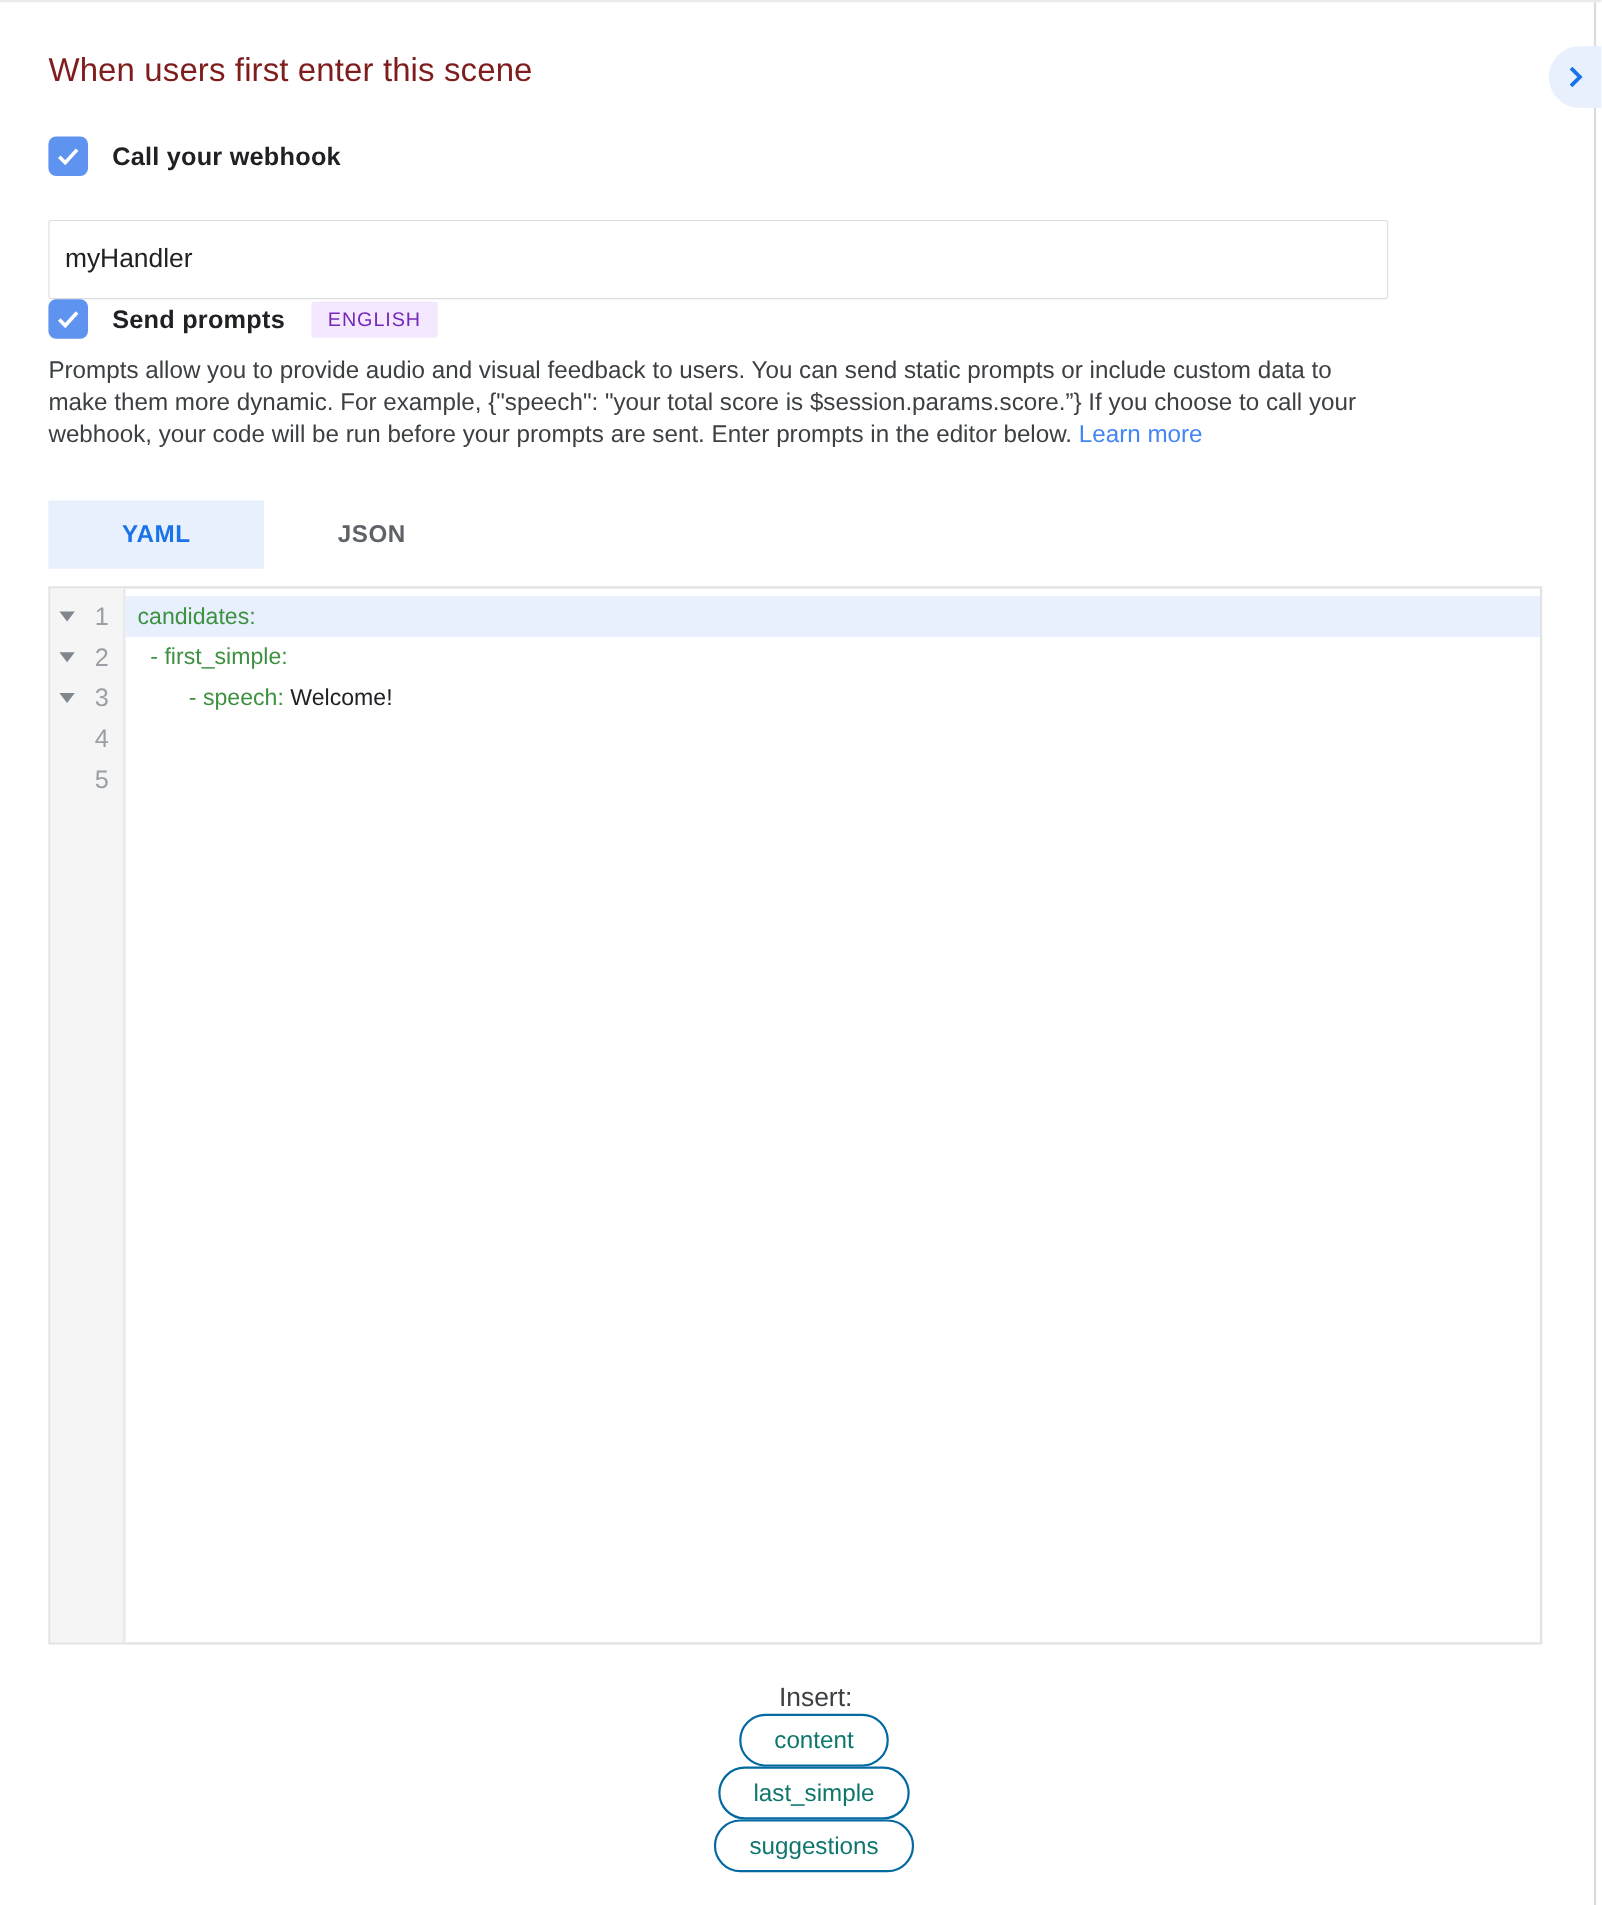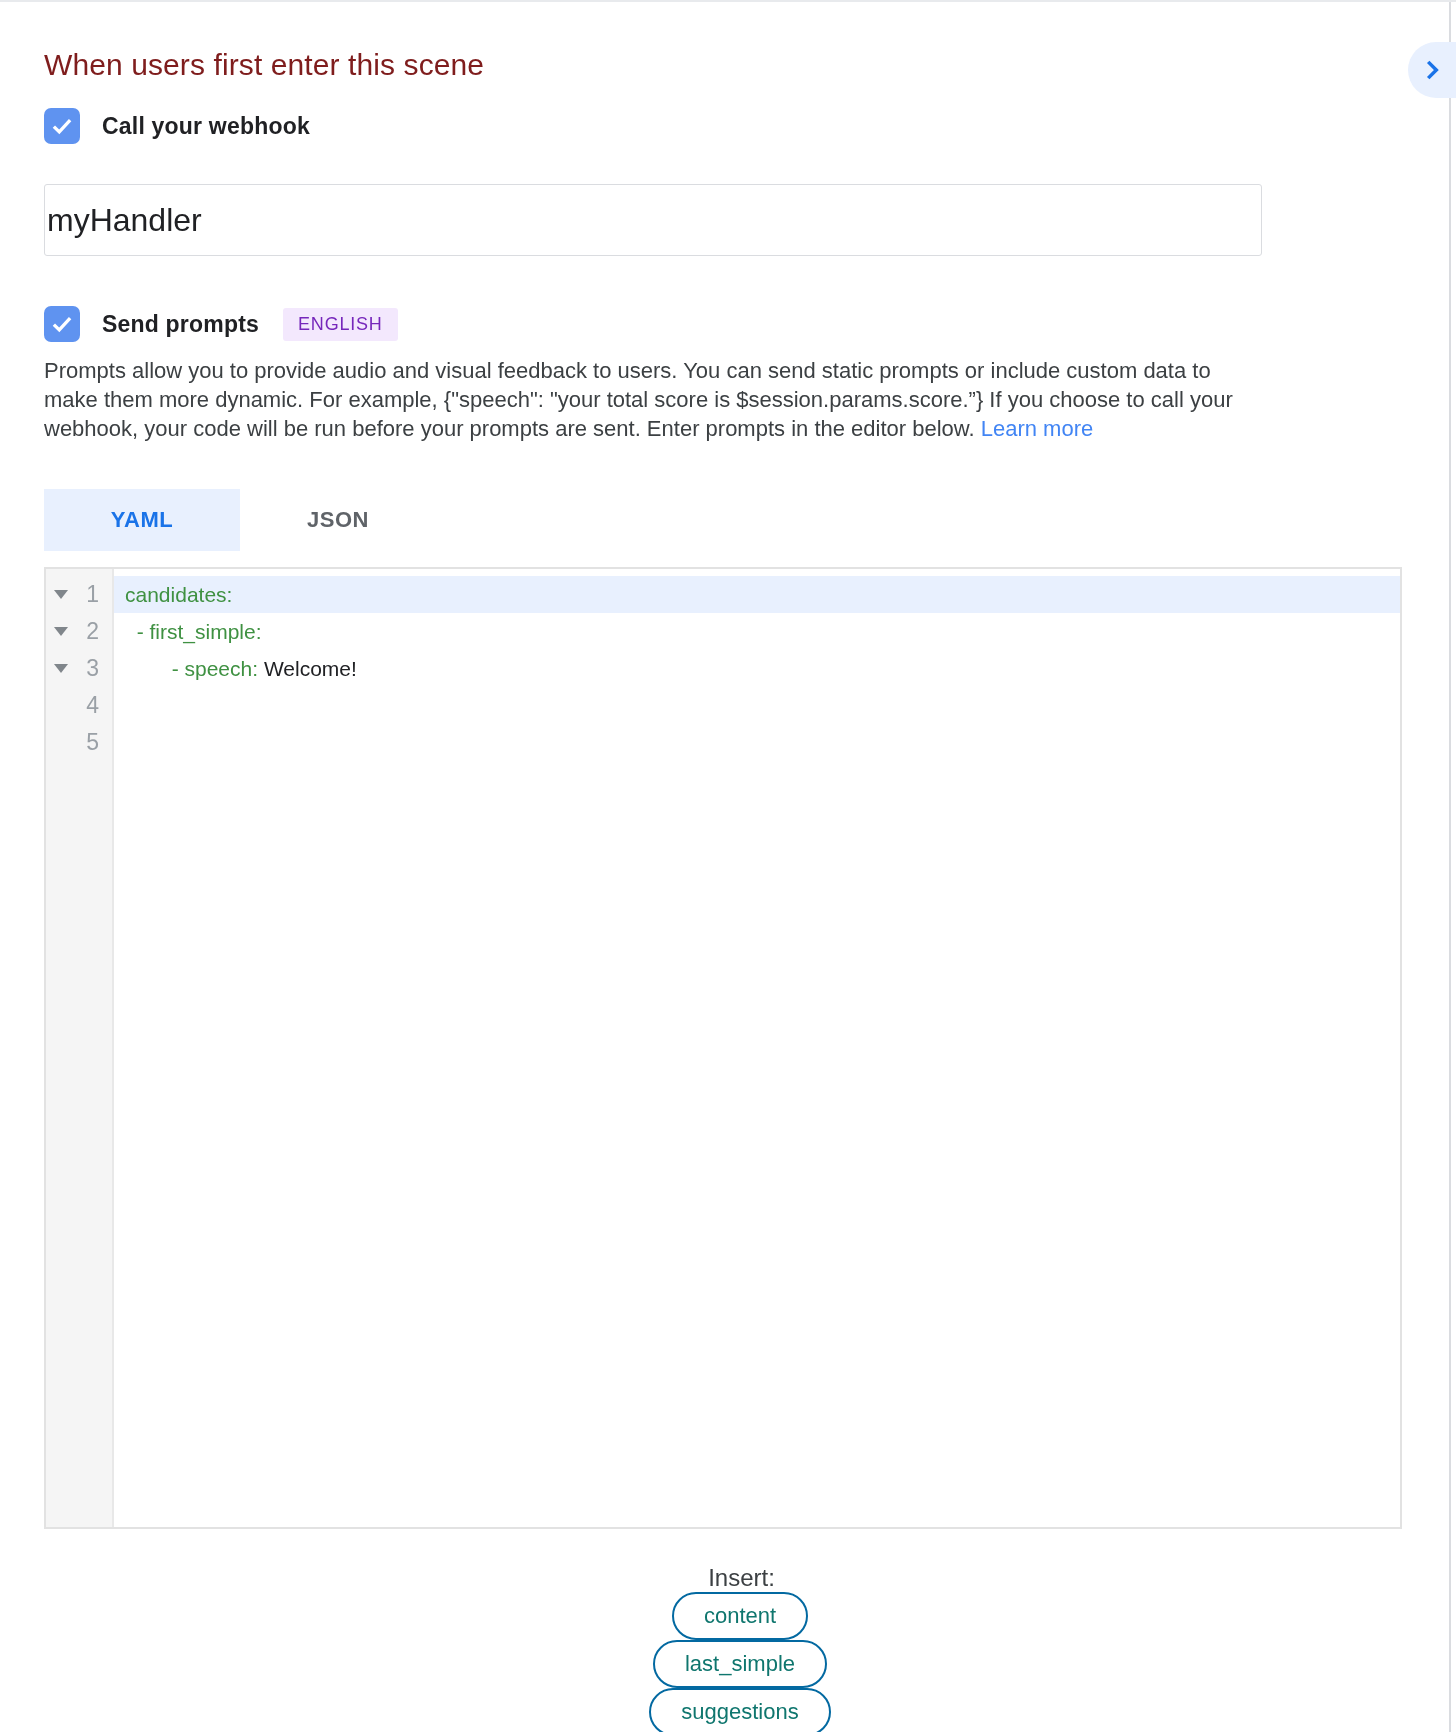--- a/index.html
+++ b/index.html
@@ -17,43 +17,43 @@
   .page-title { padding-top:46px; font-size:30px; font-weight:400; color:#7f1d1d; letter-spacing:0.1px; }
 
   .collapse-btn {
     position:absolute; top:40px; right:0; width:48px; height:56px;
     background:#e8f0fe; border-radius:28px 0 0 28px;
     display:flex; align-items:center; justify-content:center;
     z-index:2; cursor:pointer; border:none;
   }
 
   .cb-row { display:flex; align-items:center; }
-  .cb-row.webhook-row { margin-top:26px;text-align:center; }
-  .cb-row.prompts-row { margin-top:50px; }
+  .cb-row.webhook-row { margin-top:42px;text-align:center; }
+  .cb-row.prompts-row { }
   .cb {
     width:36px; height:36px; border-radius:7px; background:#5f93f0;
     flex:none; display:flex; align-items:center; justify-content:center; cursor:pointer;
   }
   .cb-label { margin-left:22px; font-size:23px; font-weight:700; color:#202124; letter-spacing:0.2px; }
 
   .badge {
     margin-left:24px; background:#f3e8fd; color:#7627bb;
     font-size:18px; font-weight:500; letter-spacing:0.8px;
     padding:6px 15px; border-radius:3px;
   }
 
   .desc { width:1224px; font-size:22px; line-height:29px; color:#3c4043; }
   .webhook-desc { margin-top:15px; }
   .prompts-desc { margin-top:14px; }
   .link { color:#4285f4; text-decoration:none; cursor:pointer; }
 
   .handler-input {
     display:block; margin-top:40px; width:1218px; height:72px;
     border:1px solid #dadce0; border-radius:3px;
-    font-size:32px; color:#202124; padding:0 2px;
+    font-size:24px; color:#202124; padding:0 14px;
     font-family:"Liberation Sans", sans-serif; outline:none; background:#fff;
   }
 
   .tabs { margin-top:46px; display:flex; }
   .tab {
     width:196px; height:62px; display:flex; align-items:center; justify-content:center;
     font-size:22px; font-weight:700; color:#5f6368; letter-spacing:0.5px;
     cursor:pointer; background:transparent; border:none;
   }
   .tab.active { background:#e8f0fe; color:#1a73e8; }

